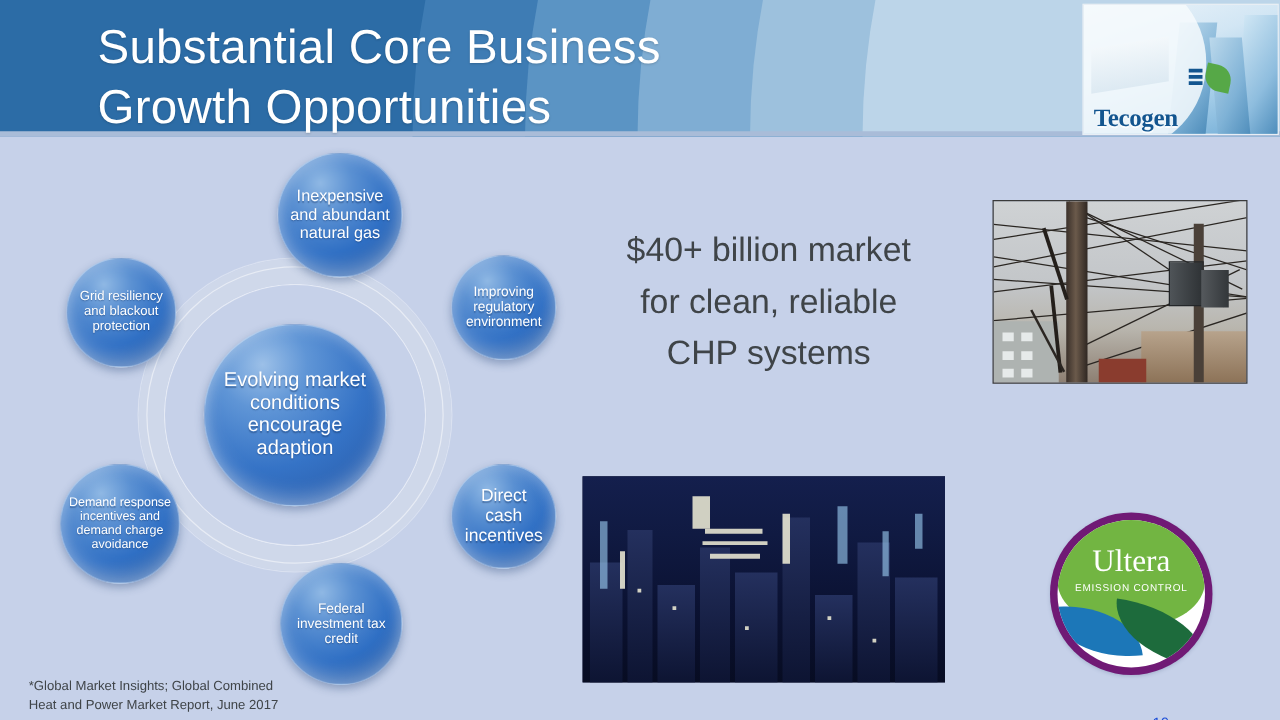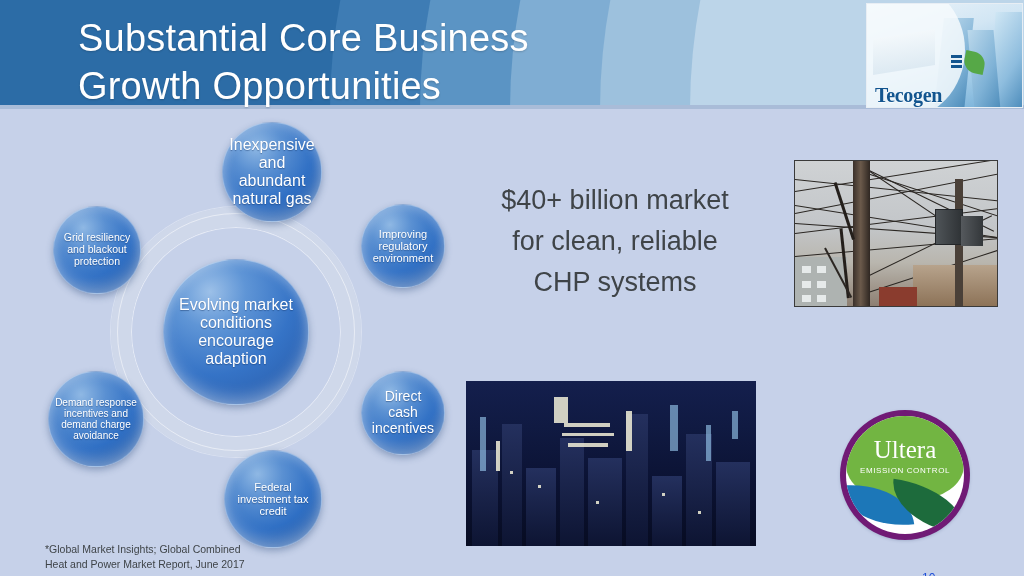--- a/index.html
+++ b/index.html
@@ -79,21 +79,21 @@
     color:#ffffff;line-height:1.12;
     border:1px solid rgba(255,255,255,.45);
     box-sizing:border-box;
   }
   .node span{display:block;padding:0 6px;text-shadow:0 1px 1px rgba(20,50,100,.45);}
   .hub{
     left:125px;top:137px;width:146px;height:146px;font-size:16px;
     background:
       radial-gradient(circle at 32% 22%, #9cc0e8 0%, #5f95d6 24%, #3573c6 56%, #2d63b2 80%, #4a83c6 100%);
   }
-  .n-top{left:184px;top:0px;width:100px;height:100px;font-size:16px;}
+  .n-top{left:184px;top:0px;width:100px;height:100px;font-size:13px;}
   .n-ur{left:323px;top:82px;width:84px;height:84px;font-size:11px;}
   .n-lr{left:323px;top:249px;width:84px;height:84px;font-size:14px;}
   .n-bot{left:186px;top:328px;width:98px;height:98px;font-size:11px;align-items:center;}
   .n-ll{left:10px;top:249px;width:96px;height:96px;font-size:10px;}
   .n-ul{left:15px;top:84px;width:88px;height:88px;font-size:10.5px;}
 
   
   .headline{
     position:absolute;left:450px;top:180px;width:330px;
     text-align:center;color:#3f4448;font-size:27px;line-height:41px;font-weight:400;
@@ -144,21 +144,21 @@
     font-family:"Liberation Serif","DejaVu Serif",serif;font-size:25px;color:#ffffff;}
   .ultera-sub{position:absolute;left:0;top:50px;width:118px;text-align:center;
     font-size:8px;letter-spacing:.6px;color:#ffffff;}
   .leaf-blue{position:absolute;left:-4px;top:66px;width:70px;height:46px;
     background:#1c77b8;border-radius:0 100% 0 100%;transform:rotate(-6deg);}
   .leaf-green{position:absolute;left:44px;top:68px;width:78px;height:46px;
     background:#1d6b3c;border-radius:0 100% 0 100%;transform:rotate(8deg);}
 
   
   .footnote{
-    position:absolute;left:45px;top:542px;width:330px;
+    position:absolute;left:23px;top:542px;width:330px;
     font-size:10.5px;line-height:15px;color:#3f4448;
   }
   .pageno{position:absolute;left:922px;top:571px;font-size:12px;color:#1d4ed8;}
 </style>
 </head>
 <body>
 
 <div class="slide">
 
   <div class="header">

